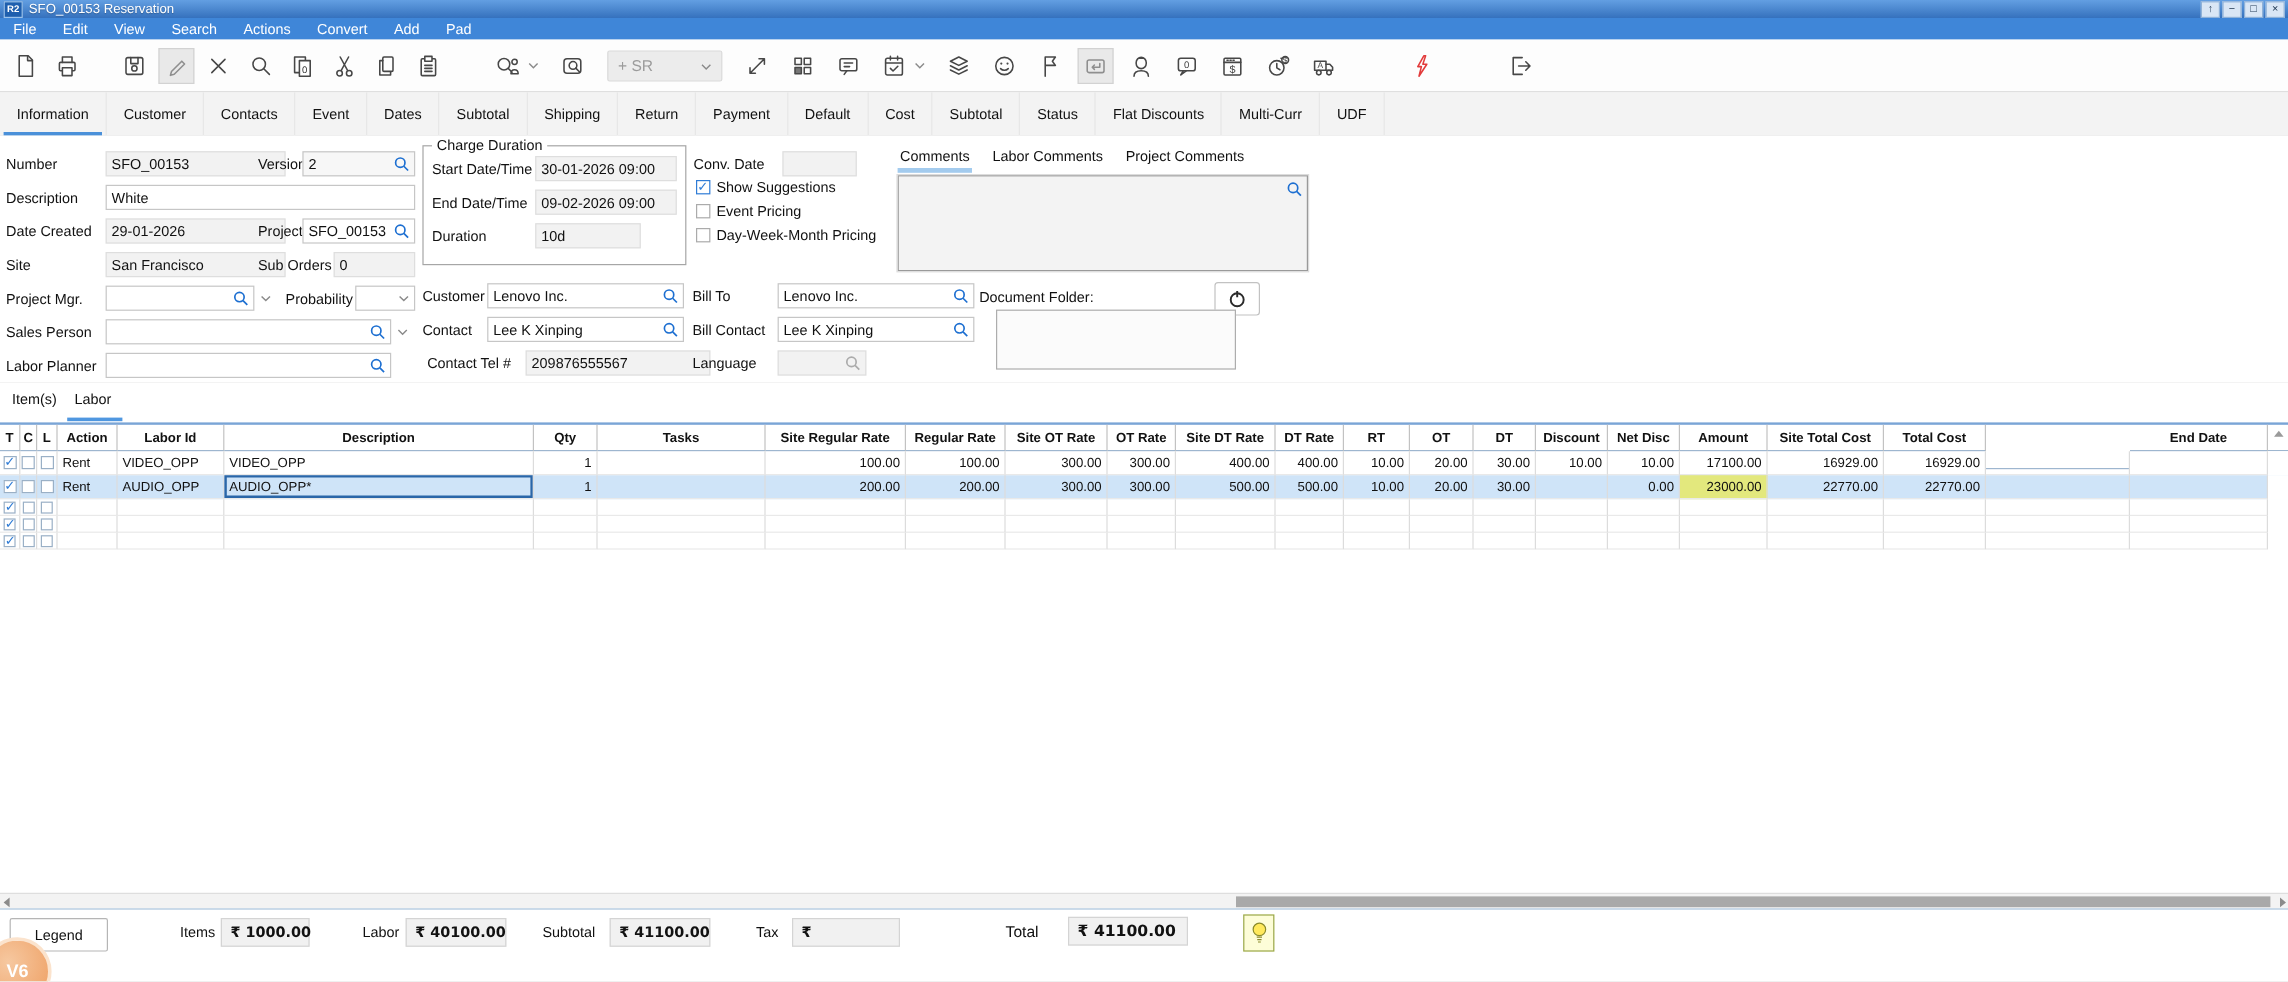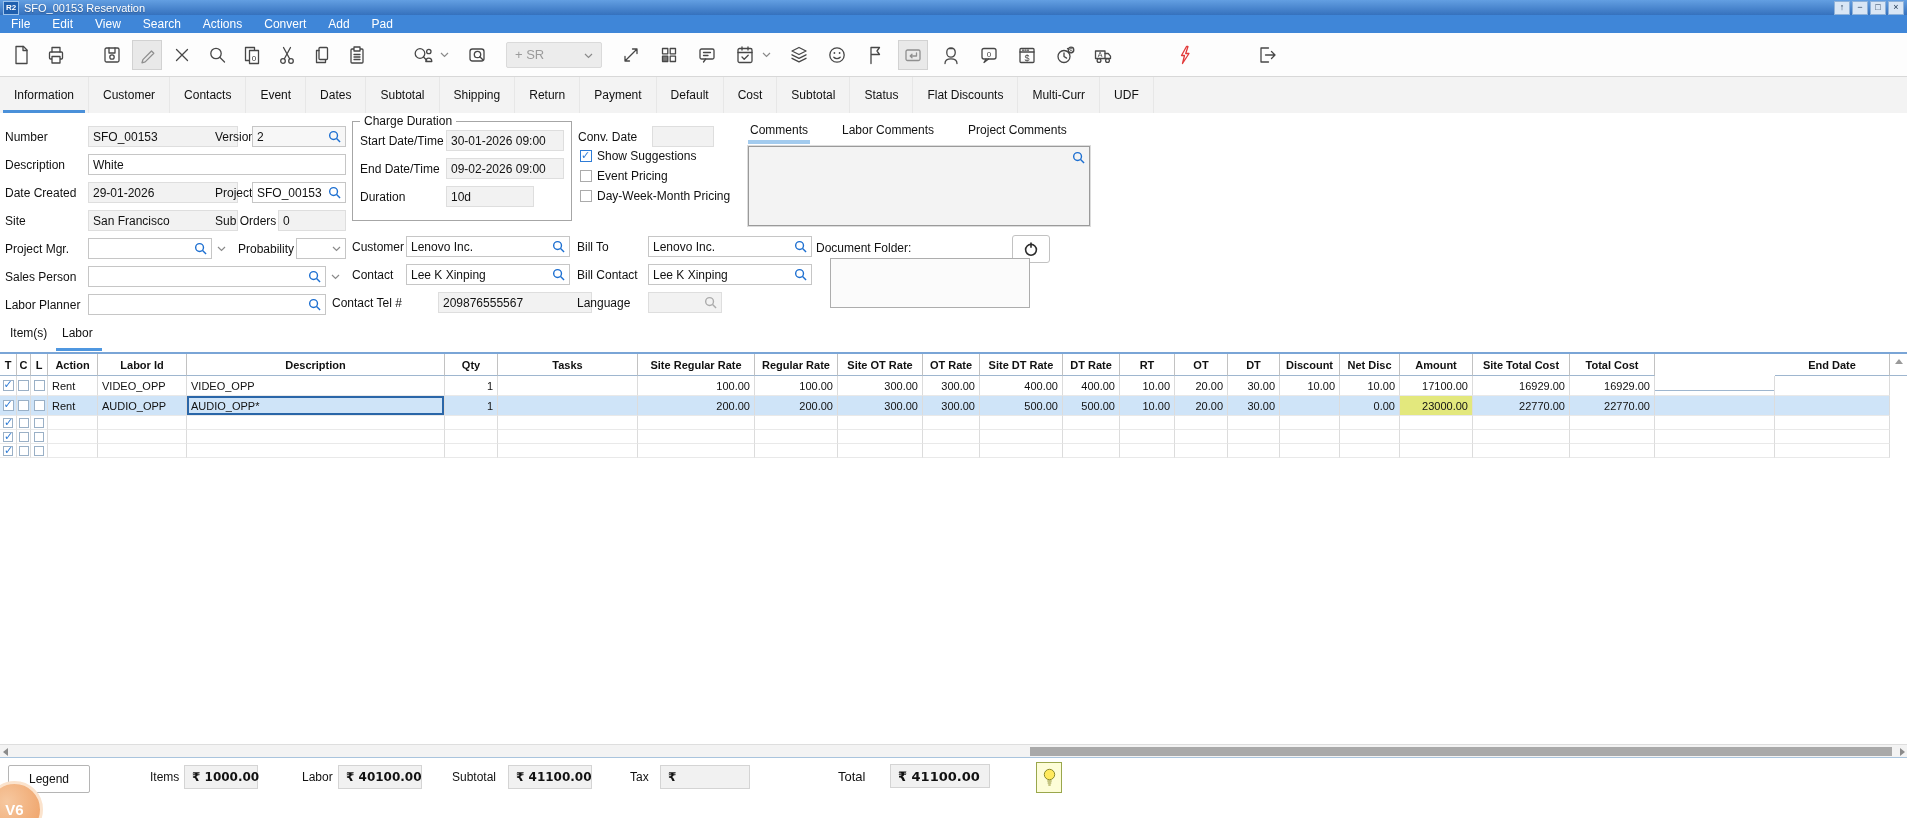--- a/index.html
+++ b/index.html
@@ -44,21 +44,21 @@
   .finput.ro{background:#f2f2f2;border-color:#dedede;}
   .finput .val{overflow:hidden;}
   .chevbtn{position:absolute;width:14px;height:21px;display:flex;align-items:center;justify-content:center;}
   .group{position:absolute;border:1px solid #a6a6a6;}
   .group-title{position:absolute;background:#fff;padding:0 4px;}
   .opt{position:absolute;display:flex;align-items:center;gap:5px;white-space:nowrap;}
   .box{width:12px;height:12px;border:1px solid #ababab;background:#fff;box-sizing:border-box;position:relative;}
   .box.checked{border-color:#2f7cd6;}
   .box.checked::after{content:"✓";position:absolute;left:0px;top:-2px;color:#2f7cd6;font-weight:bold;
     font-size:11px;font-family:"DejaVu Sans",sans-serif;}
-  .ctabs{position:absolute;left:748px;top:6px;display:flex;gap:30px;}
+  .ctabs{position:absolute;left:748px;top:6px;display:flex;gap:15px;}
   .ctab{padding:4px 2px 7px;position:relative;}
   .ctab.active::after{content:"";position:absolute;left:0;right:0;bottom:0;height:4px;background:#a3cbee;}
   .comments-box{position:absolute;left:748px;top:33px;width:340px;height:78px;background:#f3f3f3;
     border:1px solid #9a9a9a;outline:1px solid #dcdcdc;}
   .comments-box .sic{position:absolute;right:4px;top:4px;}
   .power-btn{position:absolute;width:36px;height:26px;border:1px solid #c2c2c2;border-radius:3px;
     background:#fff;display:flex;align-items:center;justify-content:center;}
   .folder-box{position:absolute;border:1px solid #adadad;background:#fbfbfb;}
   
   .gridtabs{position:absolute;top:319px;left:0;right:0;height:33px;background:#fff;}
@@ -512,21 +512,21 @@
         </svg>
     </div>
     <div class="flabel" style="left:577px;top:155px">Bill Contact</div>
     <div class="finput" style="left:648px;top:151px;width:164px">
       <span class="val">Lee K Xinping</span>
       <svg class="sic" width="13" height="13" viewBox="0 0 14 14">
           <circle cx="6" cy="6" r="4.2" fill="none" stroke="#1d6fd1" stroke-width="1.5"></circle>
           <path d="M9.2 9.2L13 13" stroke="#1d6fd1" stroke-width="1.5"></path>
         </svg>
     </div>
-    <div class="flabel" style="left:332px;top:183px">Contact Tel #</div>
+    <div class="flabel" style="left:356px;top:183px">Contact Tel #</div>
     <div class="finput ro" style="left:438px;top:179px;width:154px">
         <span class="val">209876555567</span>
       </div>
     <div class="flabel" style="left:577px;top:183px">Language</div>
     <div class="finput ro" style="left:648px;top:179px;width:74px">
       <span class="val"></span>
       <svg class="sic" width="13" height="13" viewBox="0 0 14 14">
           <circle cx="6" cy="6" r="4.2" fill="none" stroke="#ababab" stroke-width="1.5"></circle>
           <path d="M9.2 9.2L13 13" stroke="#ababab" stroke-width="1.5"></path>
         </svg>

